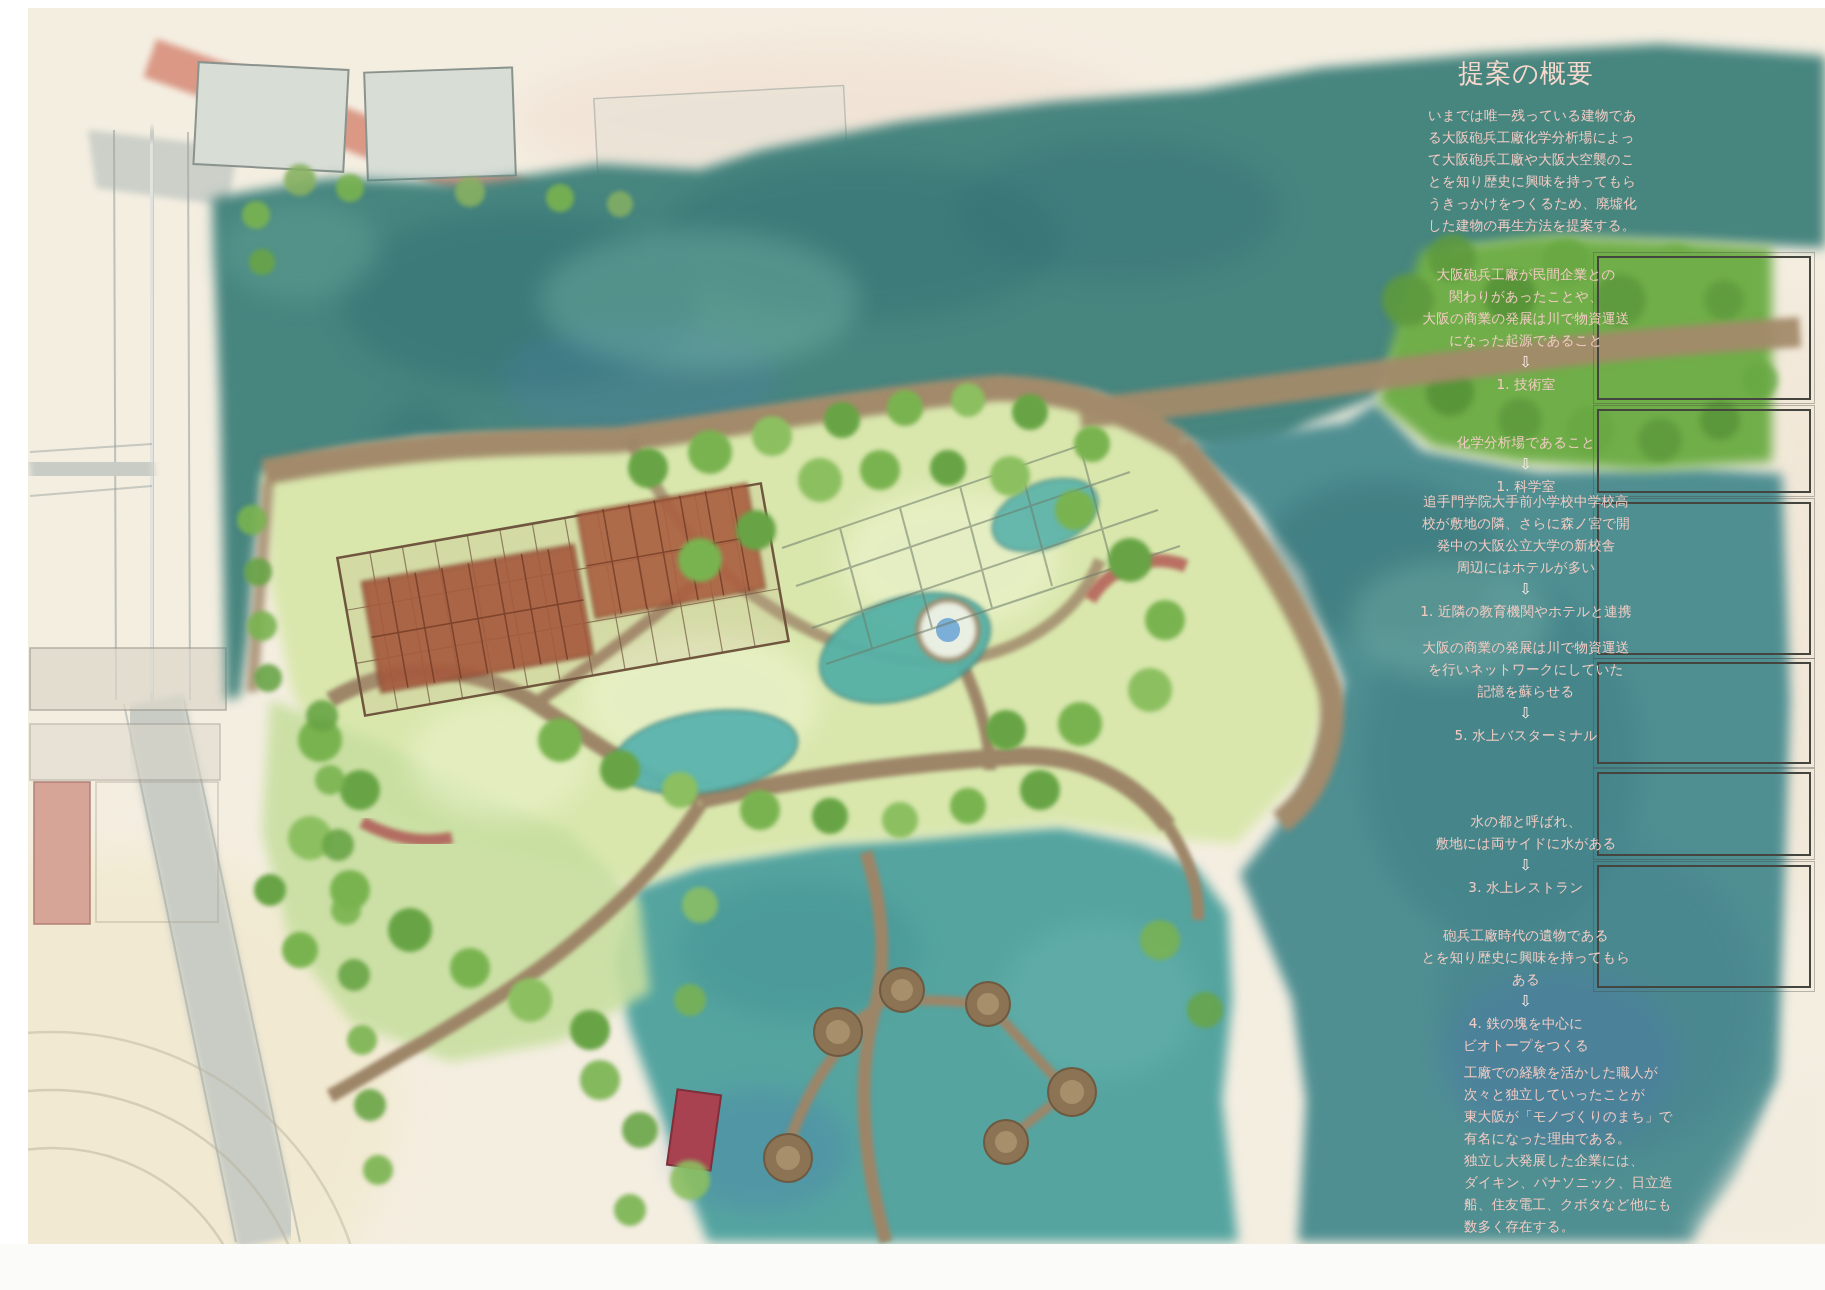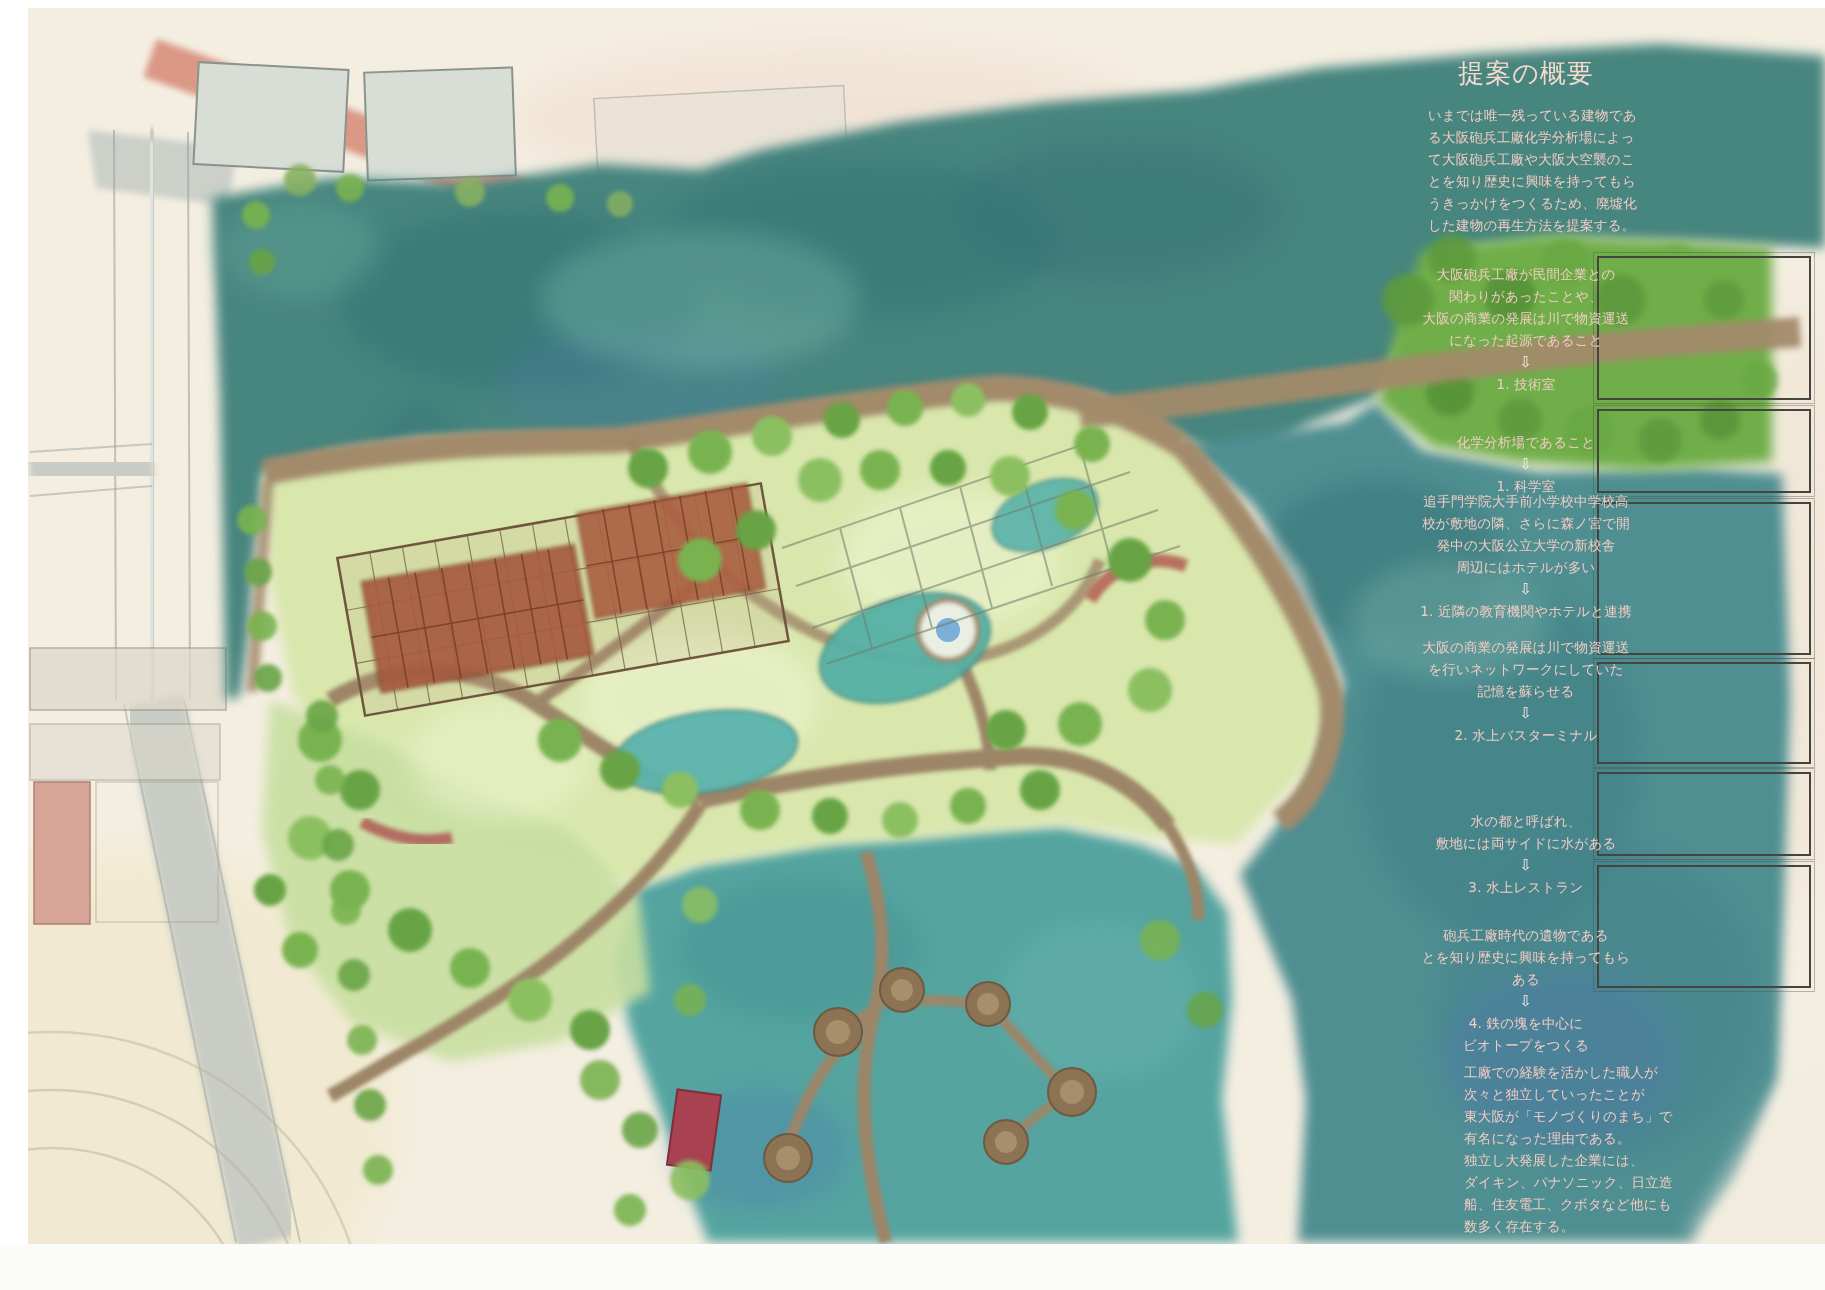--- a/index.html
+++ b/index.html
@@ -354,21 +354,21 @@
           <div class="line">発中の大阪公立大学の新校舎</div>
           <div class="line">周辺にはホテルが多い</div>
           <div class="line arrow">⇩</div>
           <div class="line">1. 近隣の教育機関やホテルと連携</div>
         </div>
         <div class="block center" style="top: 636px;">
           <div class="line">大阪の商業の発展は川で物資運送</div>
           <div class="line">を行いネットワークにしていた</div>
           <div class="line">記憶を蘇らせる</div>
           <div class="line arrow">⇩</div>
-          <div class="line">2. 水上バスターミナル</div>
+          <div class="line">5. 水上バスターミナル</div>
         </div>
         <div class="block center" style="top: 810px;">
           <div class="line">水の都と呼ばれ、</div>
           <div class="line">敷地には両サイドに水がある</div>
           <div class="line arrow">⇩</div>
           <div class="line">3. 水上レストラン</div>
         </div>
         <div class="block center" style="top: 924px;">
           <div class="line">砲兵工廠時代の遺物である</div>
           <div class="line">とを知り歴史に興味を持ってもら</div>

